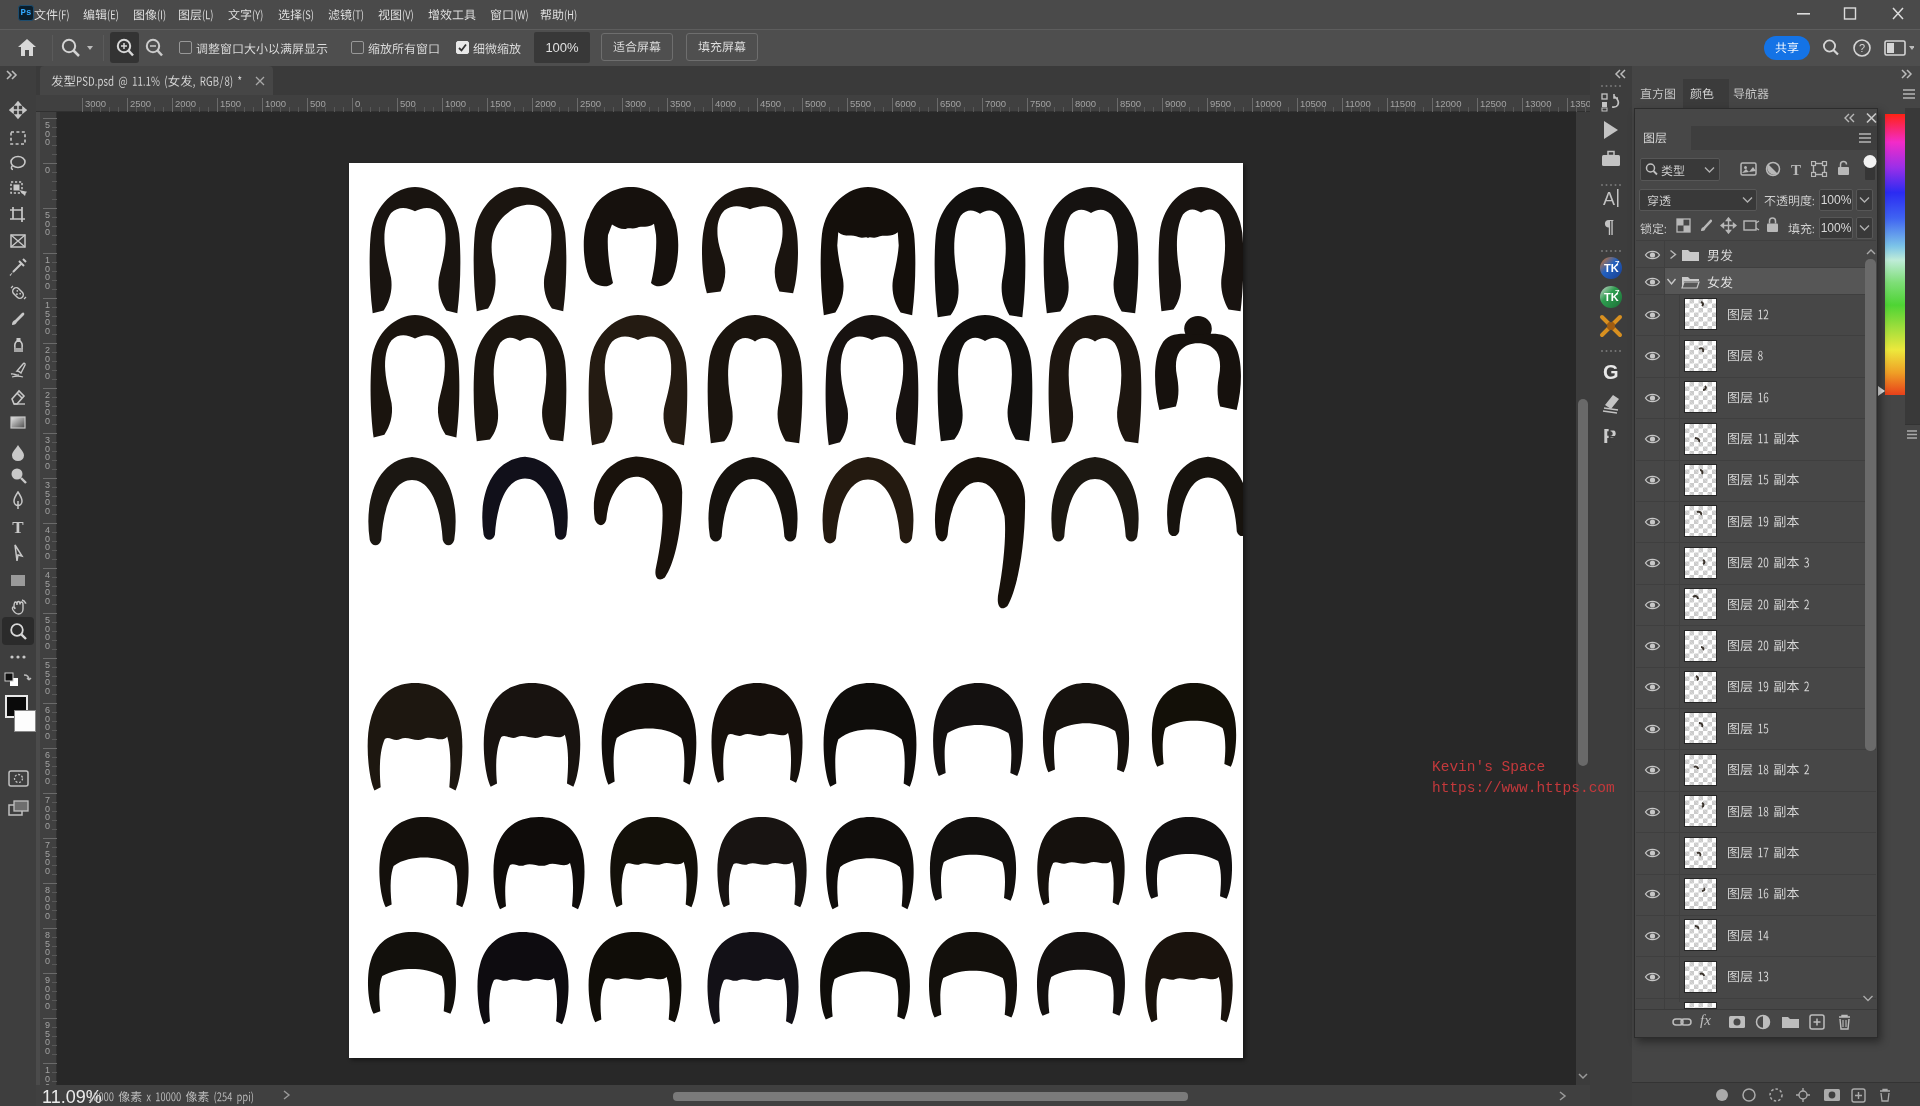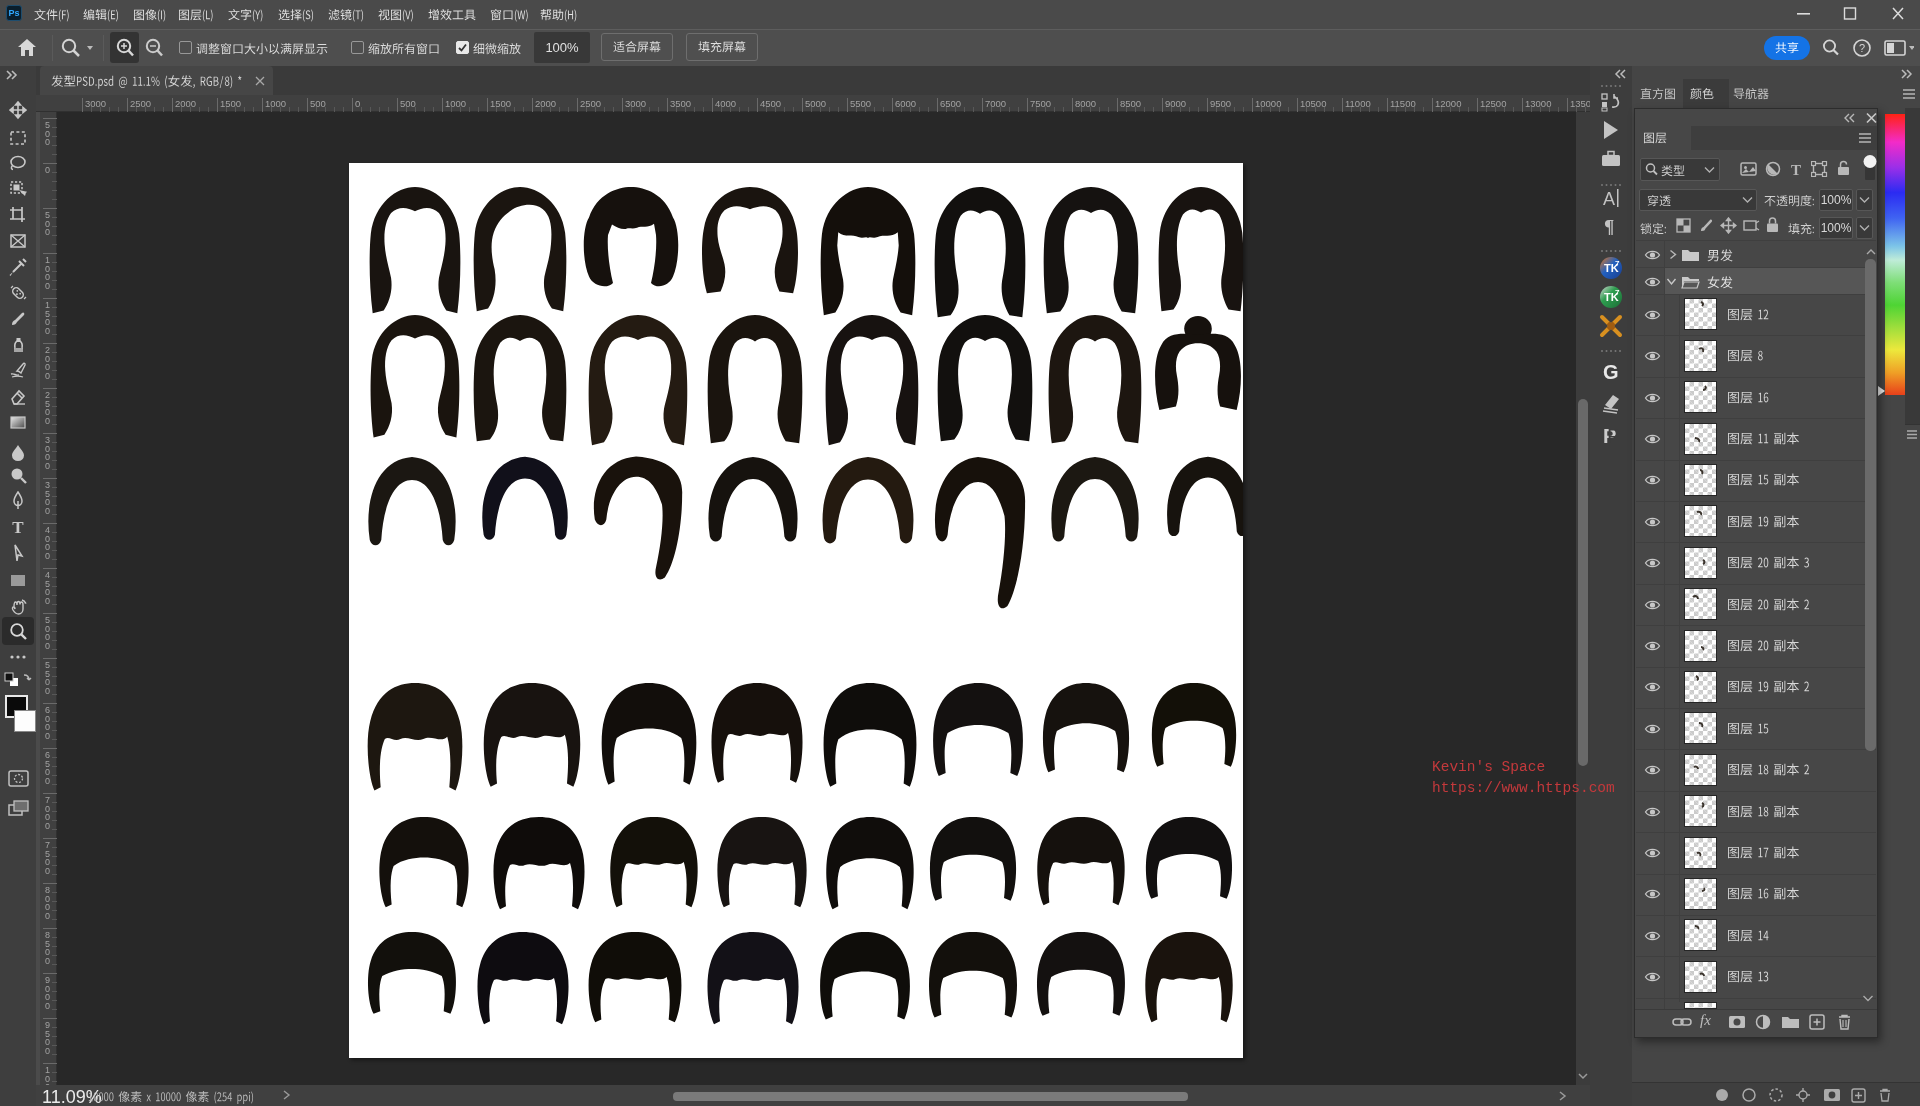--- a/index.html
+++ b/index.html
@@ -116,21 +116,21 @@
       <path id="u8f91" d="M551 751H819V650H551ZM482 808V594H892V808ZM81 332C89 340 119 346 153 346H244V202L40 167L56 94L244 132V-76H313V146L427 169L423 234L313 214V346H405V414H313V568H244V414H148C176 483 204 565 228 650H412V722H247C255 756 263 791 269 825L196 840C191 801 183 761 174 722H47V650H157C136 570 115 504 105 479C88 435 75 403 58 398C66 380 77 346 81 332ZM815 472V386H560V472ZM400 76 412 8 815 40V-80H885V46L959 52L960 115L885 110V472H953V535H423V472H491V82ZM815 329V242H560V329ZM815 185V105L560 86V185Z"></path>
       <path id="u9002" d="M62 763C116 714 180 644 209 598L268 644C238 690 172 758 117 804ZM459 339H808V175H459ZM248 483H39V413H176V103C133 85 85 46 38 -1L85 -64C137 -2 188 51 223 51C246 51 278 21 320 -2C391 -42 476 -52 595 -52C691 -52 868 -47 940 -42C942 -21 953 14 961 33C864 22 714 15 597 15C488 15 401 21 337 58C295 80 271 101 248 110ZM387 401V113H883V401H672V528H953V595H672V727C755 738 833 752 893 770L856 833C736 796 523 772 350 759C358 742 367 716 369 699C440 703 519 709 597 717V595H306V528H597V401Z"></path>
       <path id="u9009" d="M61 765C119 716 187 646 216 597L278 644C246 692 177 760 118 806ZM446 810C422 721 380 633 326 574C344 565 376 545 390 534C413 562 435 597 455 636H603V490H320V423H501C484 292 443 197 293 144C309 130 331 102 339 83C507 149 557 264 576 423H679V191C679 115 696 93 771 93C786 93 854 93 869 93C932 93 952 125 959 252C938 257 907 268 893 282C890 177 886 163 861 163C847 163 792 163 782 163C756 163 753 166 753 191V423H951V490H678V636H909V701H678V836H603V701H485C498 731 509 763 518 795ZM251 456H56V386H179V83C136 63 90 27 45 -15L95 -80C152 -18 206 34 243 34C265 34 296 5 335 -19C401 -58 484 -68 600 -68C698 -68 867 -63 945 -58C946 -36 958 1 966 20C867 10 715 3 601 3C495 3 411 9 349 46C301 74 278 98 251 100Z"></path>
       <path id="u900f" d="M61 765C119 716 187 646 216 597L278 644C246 692 177 760 118 806ZM854 824C736 797 518 780 338 773C345 758 353 734 355 719C430 721 512 725 593 732V655H313V596H547C480 526 377 462 283 431C298 418 318 393 329 377C421 413 523 483 593 561V427H665V564C732 487 831 417 923 381C934 398 954 423 969 436C874 465 773 528 709 596H952V655H665V738C754 747 837 759 903 773ZM392 403V344H508C490 237 446 158 309 115C324 102 343 76 350 60C506 113 558 210 579 344H699C691 312 683 280 674 255H844C835 180 826 147 813 135C805 128 797 127 780 127C763 127 716 128 668 132C678 115 685 91 686 74C736 70 784 70 808 72C835 73 854 78 870 94C892 115 904 166 916 283C917 293 918 311 918 311H756L777 403ZM251 456H56V386H179V83C136 63 90 27 45 -15L95 -80C152 -18 206 34 243 34C265 34 296 5 335 -19C401 -58 484 -68 600 -68C698 -68 867 -63 945 -58C946 -36 958 1 966 20C867 10 715 3 601 3C495 3 411 9 349 46C301 74 278 98 251 100Z"></path>
       <path id="u9501" d="M640 446V275C640 179 615 52 370 -25C386 -40 408 -66 417 -81C678 10 712 154 712 274V446ZM673 57C756 20 863 -39 915 -79L963 -26C908 14 800 69 719 105ZM441 778C480 724 520 649 537 601L596 632C579 680 538 752 496 805ZM857 802C835 748 794 670 762 623L815 601C848 647 889 718 922 779ZM179 837C148 744 94 654 32 595C45 579 65 542 71 527C106 563 140 608 170 658H415V725H206C221 755 234 787 245 818ZM69 344V275H202V85C202 32 161 -9 142 -25C154 -36 178 -59 187 -73C203 -56 230 -39 411 60C405 75 398 104 395 123L271 58V275H409V344H271V479H393V547H111V479H202V344ZM644 846V572H461V104H530V502H827V106H899V572H714V846Z"></path>
       <path id="u955c" d="M531 303H838V235H531ZM531 418H838V352H531ZM629 831 656 767H446V705H927V767H732C722 792 708 822 696 846ZM783 696C774 665 757 620 741 587H571L624 600C618 627 603 668 587 698L526 684C540 654 553 614 558 587H416V523H950V587H809L853 680ZM463 470V183H560C550 60 511 8 352 -25C367 -38 386 -66 393 -83C572 -40 619 32 631 183H719V13C719 -50 735 -68 802 -68C816 -68 873 -68 888 -68C943 -68 960 -41 966 69C948 74 920 82 906 93C904 2 899 -10 879 -10C867 -10 822 -10 813 -10C793 -10 789 -7 789 14V183H908V470ZM175 837C145 744 94 654 35 595C48 579 68 542 74 526C108 562 141 608 170 658H381V726H205C219 756 231 787 242 818ZM58 344V275H193V86C193 41 158 8 139 -4C152 -20 172 -53 180 -71C195 -52 223 -34 401 77C395 92 387 121 384 141L264 71V275H394V344H264V479H366V547H103V479H193V344Z"></path>
       <path id="u989c" d="M698 506C696 147 684 34 432 -30C444 -43 461 -67 467 -82C735 -9 755 126 757 506ZM400 459C345 410 243 364 158 338C175 325 194 304 205 289C295 320 398 372 462 433ZM431 185C371 104 252 35 132 -1C148 -15 167 -38 178 -55C306 -12 427 63 497 156ZM740 77C805 32 882 -35 918 -80L961 -34C924 11 845 75 782 118ZM536 609V137H596V552H851V139H914V609H725C738 641 753 680 766 718H947V778H514V718H703C693 683 678 641 664 609ZM229 824C242 799 254 767 263 740H68V677H496V740H334C325 770 308 811 291 842ZM415 326C356 263 246 205 150 172C155 225 156 277 156 321V472H493V535H392C412 569 434 613 453 653L390 669C375 630 349 574 326 535H195L248 554C240 586 217 636 194 671L135 652C157 616 178 568 186 535H89V322C89 215 84 65 32 -45C49 -51 79 -69 92 -81C125 -9 142 82 150 169C166 155 183 134 193 118C296 158 407 224 475 300Z"></path>
     </defs>
   </svg>
 <div class="abs" style="left:0;top:0;width:1920px;height:29px;background:#4a4a4a"></div>
-<div style="position:absolute;left:6px;top:5px;">
+<div style="position:absolute;left:18px;top:5px;font-family:Liberation Mono, monospace;">
     <div style="width:16px;height:16px;background:#0a1e2c;border:1px solid #1e4d6e;border-radius:3px;color:#31a8ff;font-size:9px;font-weight:bold;text-align:center;line-height:15px">Ps</div>
   </div>
 <div style="position:absolute;left:34px;top:7px;">
     <svg width="36" height="16" viewBox="0 0 36 16" style="overflow:visible">
       <g fill="#e3e3e3" transform="translate(0,12.2) scale(0.012,-0.012)">
         <use href="#u6587" x="0"></use>
         <use href="#u4ef6" x="1000"></use>
         <g transform="translate(2000,0) scale(0.78,1)">
           <use href="#u28"></use>
         </g>

